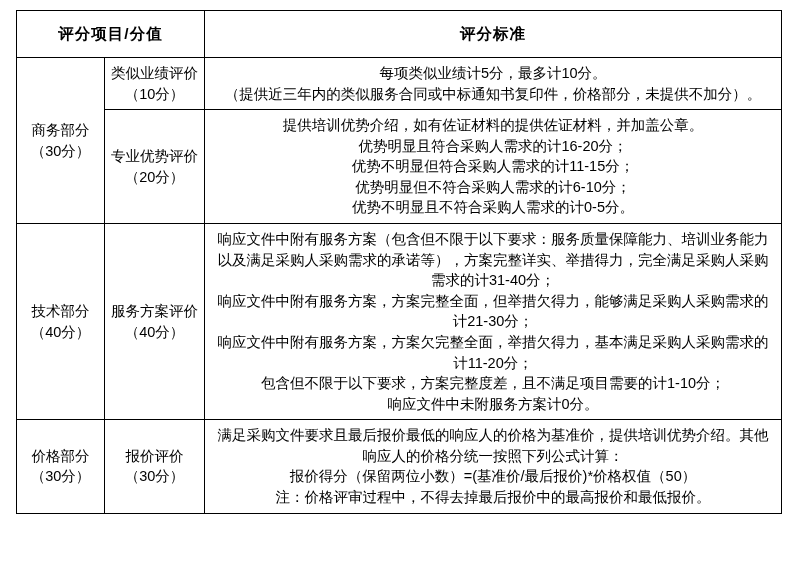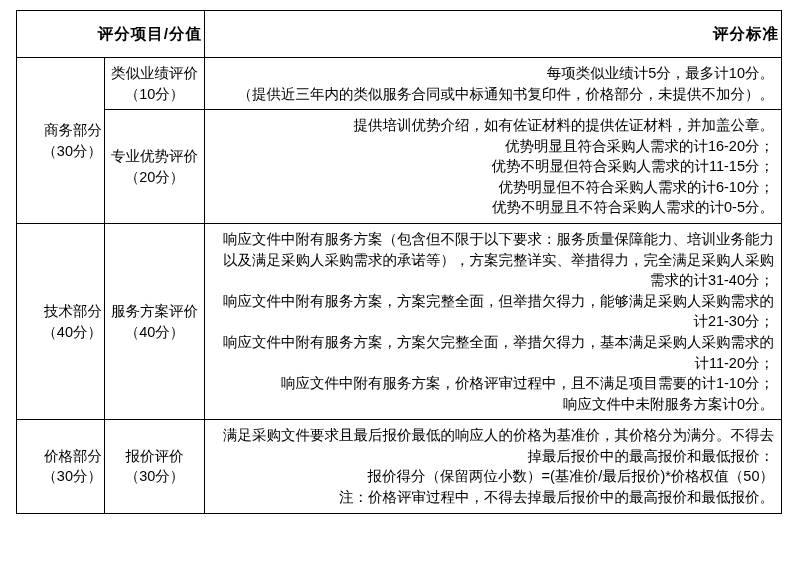--- a/index.html
+++ b/index.html
@@ -28,21 +28,21 @@
     margin-top: 2px;
   }
   table.score-table td,
   table.score-table th {
     border: 1px solid #000000;
     vertical-align: middle;
     padding: 4px 6px;
     font-size: 14.5px;
     line-height: 1.42;
     font-weight: normal;
-    text-align: right;
+    text-align: center;
   }
   col.c1 { width: 88px; }
   col.c2 { width: 100px; }
   col.c3 { width: 577px; }
 
   .hdr-cell {
     text-align: center;
     font-weight: bold !important;
     font-size: 15.5px !important;
     letter-spacing: 1px;
@@ -121,35 +121,35 @@
           <span class="line">（40分）</span>
         </td>
         <td class="sub-cell">
           <span class="line">服务方案评价</span>
           <span class="line">（40分）</span>
         </td>
         <td class="desc-cell">
           <p>响应文件中附有服务方案（包含但不限于以下要求：服务质量保障能力、培训业务能力以及满足采购人采购需求的承诺等），方案完整详实、举措得力，完全满足采购人采购需求的计31-40分；</p>
           <p>响应文件中附有服务方案，方案完整全面，但举措欠得力，能够满足采购人采购需求的计21-30分；</p>
           <p>响应文件中附有服务方案，方案欠完整全面，举措欠得力，基本满足采购人采购需求的计11-20分；</p>
-          <p>响应文件中附有服务方案，价格评审过程中，且不满足项目需要的计1-10分；</p>
+          <p>包含但不限于以下要求，方案完整度差，且不满足项目需要的计1-10分；</p>
           <p>响应文件中未附服务方案计0分。</p>
         </td>
       </tr>
 
       <tr>
         <td class="cat-cell">
           <span class="line">价格部分</span>
           <span class="line">（30分）</span>
         </td>
         <td class="sub-cell">
           <span class="line">报价评价</span>
           <span class="line">（30分）</span>
         </td>
         <td class="desc-cell">
-          <p>满足采购文件要求且最后报价最低的响应人的价格为基准价，其价格分为满分。不得去掉最后报价中的最高报价和最低报价：</p>
+          <p>满足采购文件要求且最后报价最低的响应人的价格为基准价，提供培训优势介绍。其他响应人的价格分统一按照下列公式计算：</p>
           <p>报价得分（保留两位小数）=(基准价/最后报价)*价格权值（50）</p>
           <p>注：价格评审过程中，不得去掉最后报价中的最高报价和最低报价。</p>
         </td>
       </tr>
     </tbody>
   </table>
 </div>
 
 </body></html>

